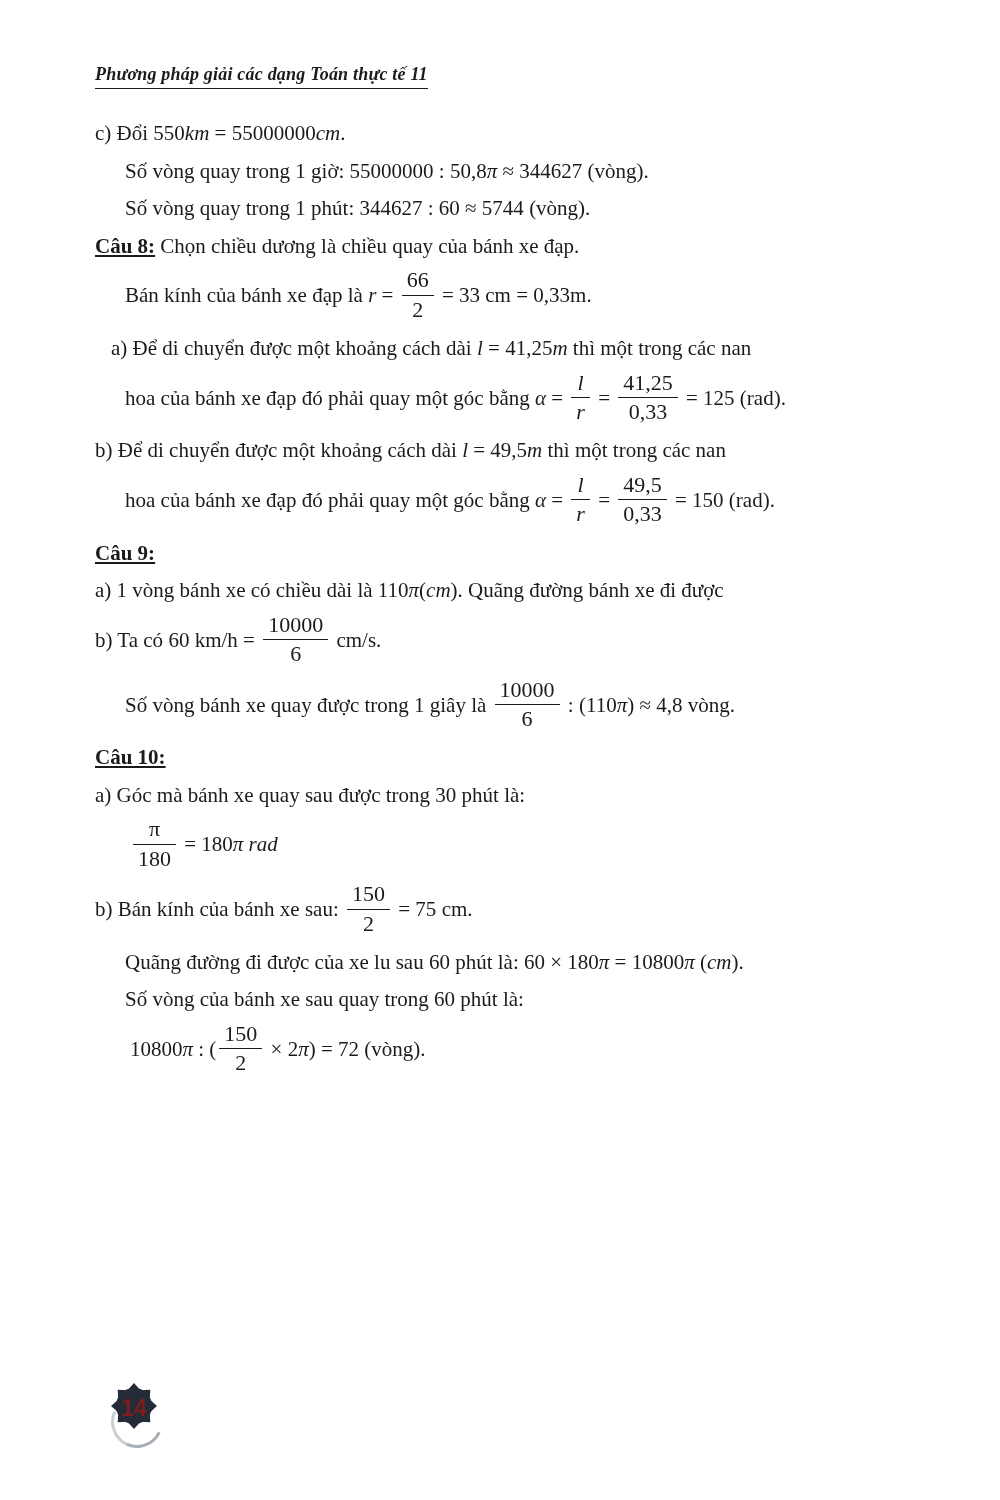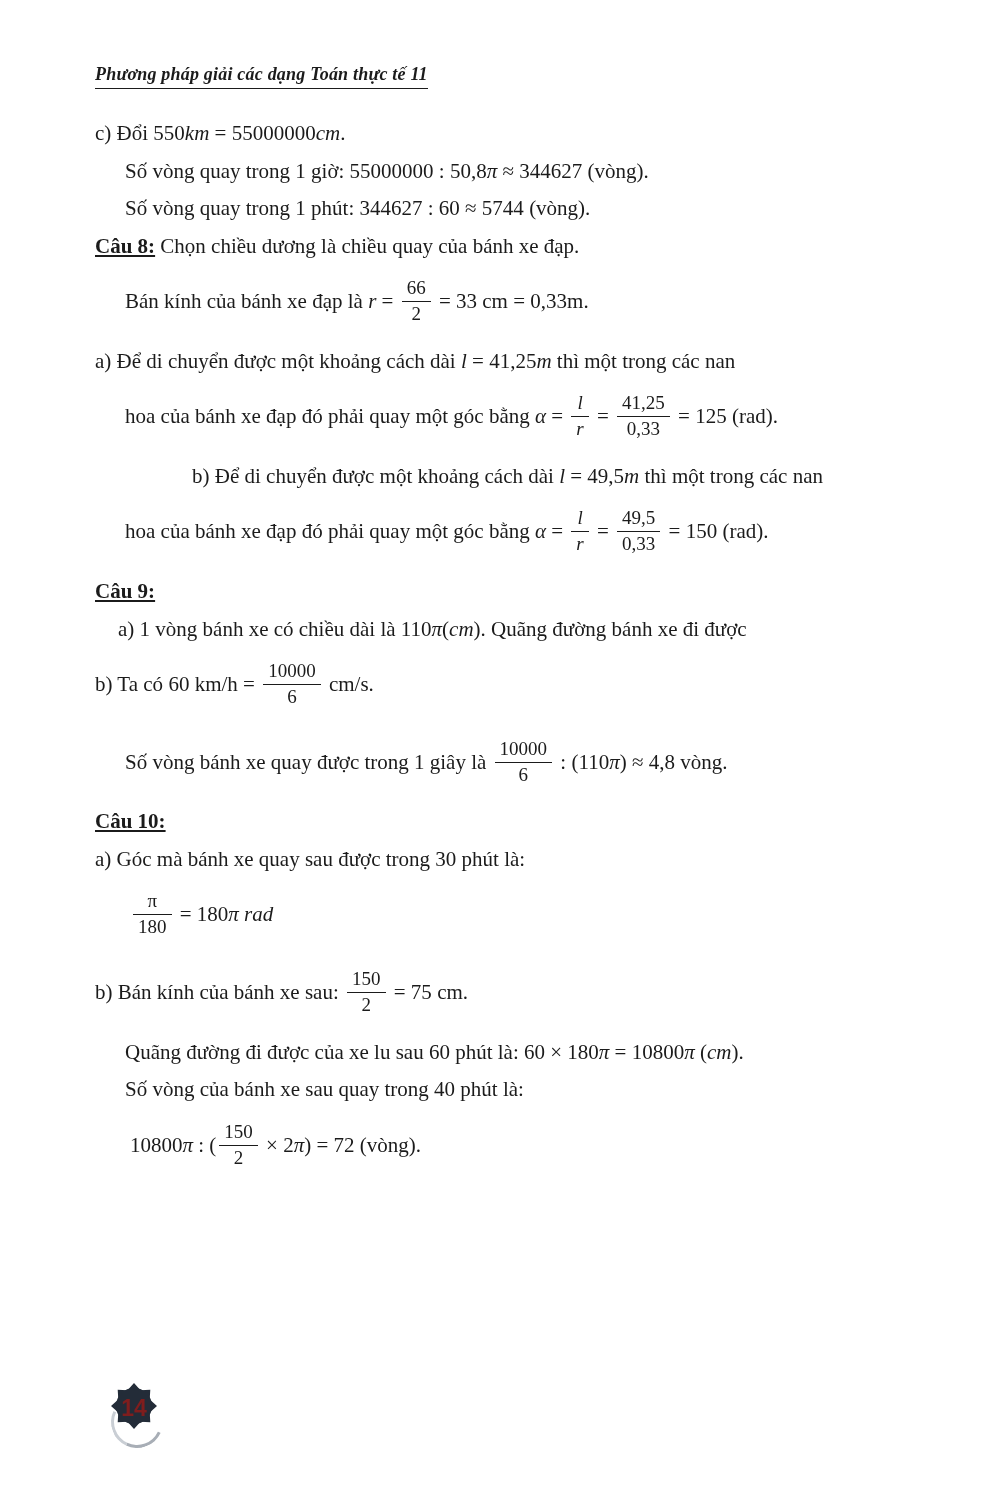--- a/index.html
+++ b/index.html
@@ -35,23 +35,23 @@
     line-height:1.55;
   }
   .txt { }
   .math { }
   .mvar { font-style:italic; }
   .qhead { font-weight:bold; text-decoration:underline; }
   .frac {
     display:inline-block;
     vertical-align:middle;
     text-align:center;
-    font-size:19px;
+    font-size:22px;
     line-height:1.2;
-    margin:12px 3px;
+    margin:2px 3px;
     position:relative;
     top:-2px;
   }
   .frac .num {
     display:block;
     border-bottom:1.4px solid #1b1b1b;
     padding:0 5px 1px 5px;
   }
   .frac .den {
     display:block;
@@ -98,34 +98,34 @@
   <div class="header">
     <span>Phương pháp giải các dạng Toán thực tế 11</span>
   </div>
 
   <div class="content" id="content">
       <div class="line" style="padding-left: 0px;"><span class="txt">c)  Đổi  </span><span class="math">550</span><span class="mvar">km</span><span class="math"> = 55000000</span><span class="mvar">cm</span><span class="math">.</span></div>
       <div class="line" style="padding-left: 30px;"><span class="txt">Số vòng quay trong 1 giờ: </span><span class="math">55000000 : 50,8</span><span class="mvar">π</span><span class="math"> ≈ 344627</span><span class="txt">  (vòng).</span></div>
       <div class="line" style="padding-left: 30px;"><span class="txt">Số vòng quay trong 1 phút: </span><span class="math">344627 : 60 ≈ 5744</span><span class="txt">  (vòng).</span></div>
       <div class="line" style="padding-left: 0px;"><span class="qhead">Câu 8:</span><span class="txt"> Chọn chiều dương là chiều quay của bánh xe đạp.</span></div>
       <div class="line" style="padding-left: 30px;"><span class="txt">Bán kính của bánh xe đạp là </span><span class="mvar">r</span><span class="math"> = </span><span class="frac"><span class="num">66</span><span class="den">2</span></span><span class="math"> = 33 cm = 0,33m.</span></div>
-      <div class="line" style="padding-left: 0px;"><span class="txt">a) Để di chuyển được một khoảng cách dài </span><span class="mvar">l</span><span class="math"> = 41,25</span><span class="mvar">m</span><span class="txt"> thì một trong các nan</span></div>
+      <div class="line" style="padding-left: 0px; margin-left: 16px;"><span class="txt">a) Để di chuyển được một khoảng cách dài </span><span class="mvar">l</span><span class="math"> = 41,25</span><span class="mvar">m</span><span class="txt"> thì một trong các nan</span></div>
       <div class="line" style="padding-left: 30px;"><span class="txt">hoa của bánh xe đạp đó phải quay một góc bằng </span><span class="mvar">α</span><span class="math"> = </span><span class="frac it"><span class="num">l</span><span class="den">r</span></span><span class="math"> = </span><span class="frac"><span class="num">41,25</span><span class="den">0,33</span></span><span class="math"> = 125</span><span class="txt"> (rad).</span></div>
-      <div class="line" style="padding-left: 0px; text-align: center;"><span class="txt">b)  Để di chuyển được một khoảng cách dài </span><span class="mvar">l</span><span class="math"> = 49,5</span><span class="mvar">m</span><span class="txt"> thì một trong các nan</span></div>
+      <div class="line" style="padding-left: 0px;"><span class="txt">b)  Để di chuyển được một khoảng cách dài </span><span class="mvar">l</span><span class="math"> = 49,5</span><span class="mvar">m</span><span class="txt"> thì một trong các nan</span></div>
       <div class="line" style="padding-left: 30px;"><span class="txt">hoa của bánh xe đạp đó phải quay một góc bằng </span><span class="mvar">α</span><span class="math"> = </span><span class="frac it"><span class="num">l</span><span class="den">r</span></span><span class="math"> = </span><span class="frac"><span class="num">49,5</span><span class="den">0,33</span></span><span class="math"> = 150</span><span class="txt"> (rad).</span></div>
       <div class="line" style="padding-left: 0px;"><span class="qhead">Câu 9:</span></div>
-      <div class="line" style="padding-left: 0px; margin-left: 23px;"><span class="txt">a)  1 vòng bánh xe có chiều dài là </span><span class="math">110</span><span class="mvar">π</span><span class="math">(</span><span class="mvar">cm</span><span class="math">).</span><span class="txt">  Quãng đường bánh xe đi được</span></div>
+      <div class="line" style="padding-left: 0px;"><span class="txt">a)  1 vòng bánh xe có chiều dài là </span><span class="math">110</span><span class="mvar">π</span><span class="math">(</span><span class="mvar">cm</span><span class="math">).</span><span class="txt">  Quãng đường bánh xe đi được</span></div>
       <div class="line" style="padding-left: 0px;"><span class="txt">b)  Ta có </span><span class="math">60</span><span class="txt">  km/h </span><span class="math">= </span><span class="frac"><span class="num">10000</span><span class="den">6</span></span><span class="txt"> cm/s.</span></div>
       <div class="line" style="padding-left: 30px;"><span class="txt">Số vòng bánh xe quay được trong 1 giây là </span><span class="frac"><span class="num">10000</span><span class="den">6</span></span><span class="math"> : (110</span><span class="mvar">π</span><span class="math">) ≈ 4,8</span><span class="txt">  vòng.</span></div>
       <div class="line" style="padding-left: 0px;"><span class="qhead">Câu 10:</span></div>
       <div class="line" style="padding-left: 0px;"><span class="txt">a)  Góc mà bánh xe quay sau được trong 30 phút là:</span></div>
       <div class="line" style="padding-left: 35px;"><span class="frac"><span class="num">π</span><span class="den">180</span></span><span class="math"> = 180</span><span class="mvar">π rad</span></div>
       <div class="line" style="padding-left: 0px; font-family: Liberation Serif, serif;"><span class="txt">b)  Bán kính của bánh xe sau: </span><span class="frac"><span class="num">150</span><span class="den">2</span></span><span class="math"> = 75</span><span class="txt"> cm.</span></div>
       <div class="line" style="padding-left: 30px;"><span class="txt">Quãng đường đi được của xe lu sau 60 phút là: </span><span class="math">60 × 180</span><span class="mvar">π</span><span class="math"> = 10800</span><span class="mvar">π</span><span class="math"> (</span><span class="mvar">cm</span><span class="math">).</span></div>
-      <div class="line" style="padding-left: 30px;"><span class="txt">Số vòng của bánh xe sau quay trong 40 phút là:</span></div>
+      <div class="line" style="padding-left: 30px;"><span class="txt">Số vòng của bánh xe sau quay trong 60 phút là:</span></div>
       <div class="line" style="padding-left: 35px;"><span class="math">10800</span><span class="mvar">π</span><span class="math"> : (</span><span class="frac"><span class="num">150</span><span class="den">2</span></span><span class="math"> × 2</span><span class="mvar">π</span><span class="math">) = 72</span><span class="txt"> (vòng).</span></div>
     </div>
 
   <div class="footer-badge">
     <div class="swoosh"></div>
     <svg width="48" height="48" viewBox="0 0 48 48">
       <polygon fill="#232c38" points="47,24 39.7,30.5 40.3,40.3 30.5,39.7 24,47 17.5,39.7 7.7,40.3 8.3,30.5 1,24 8.3,17.5 7.7,7.7 17.5,8.3 24,1 30.5,8.3 40.3,7.7 39.7,17.5"></polygon>
       <circle fill="#232c38" cx="24" cy="24" r="18"></circle>
     </svg>
     <span class="pagenum">14</span>

